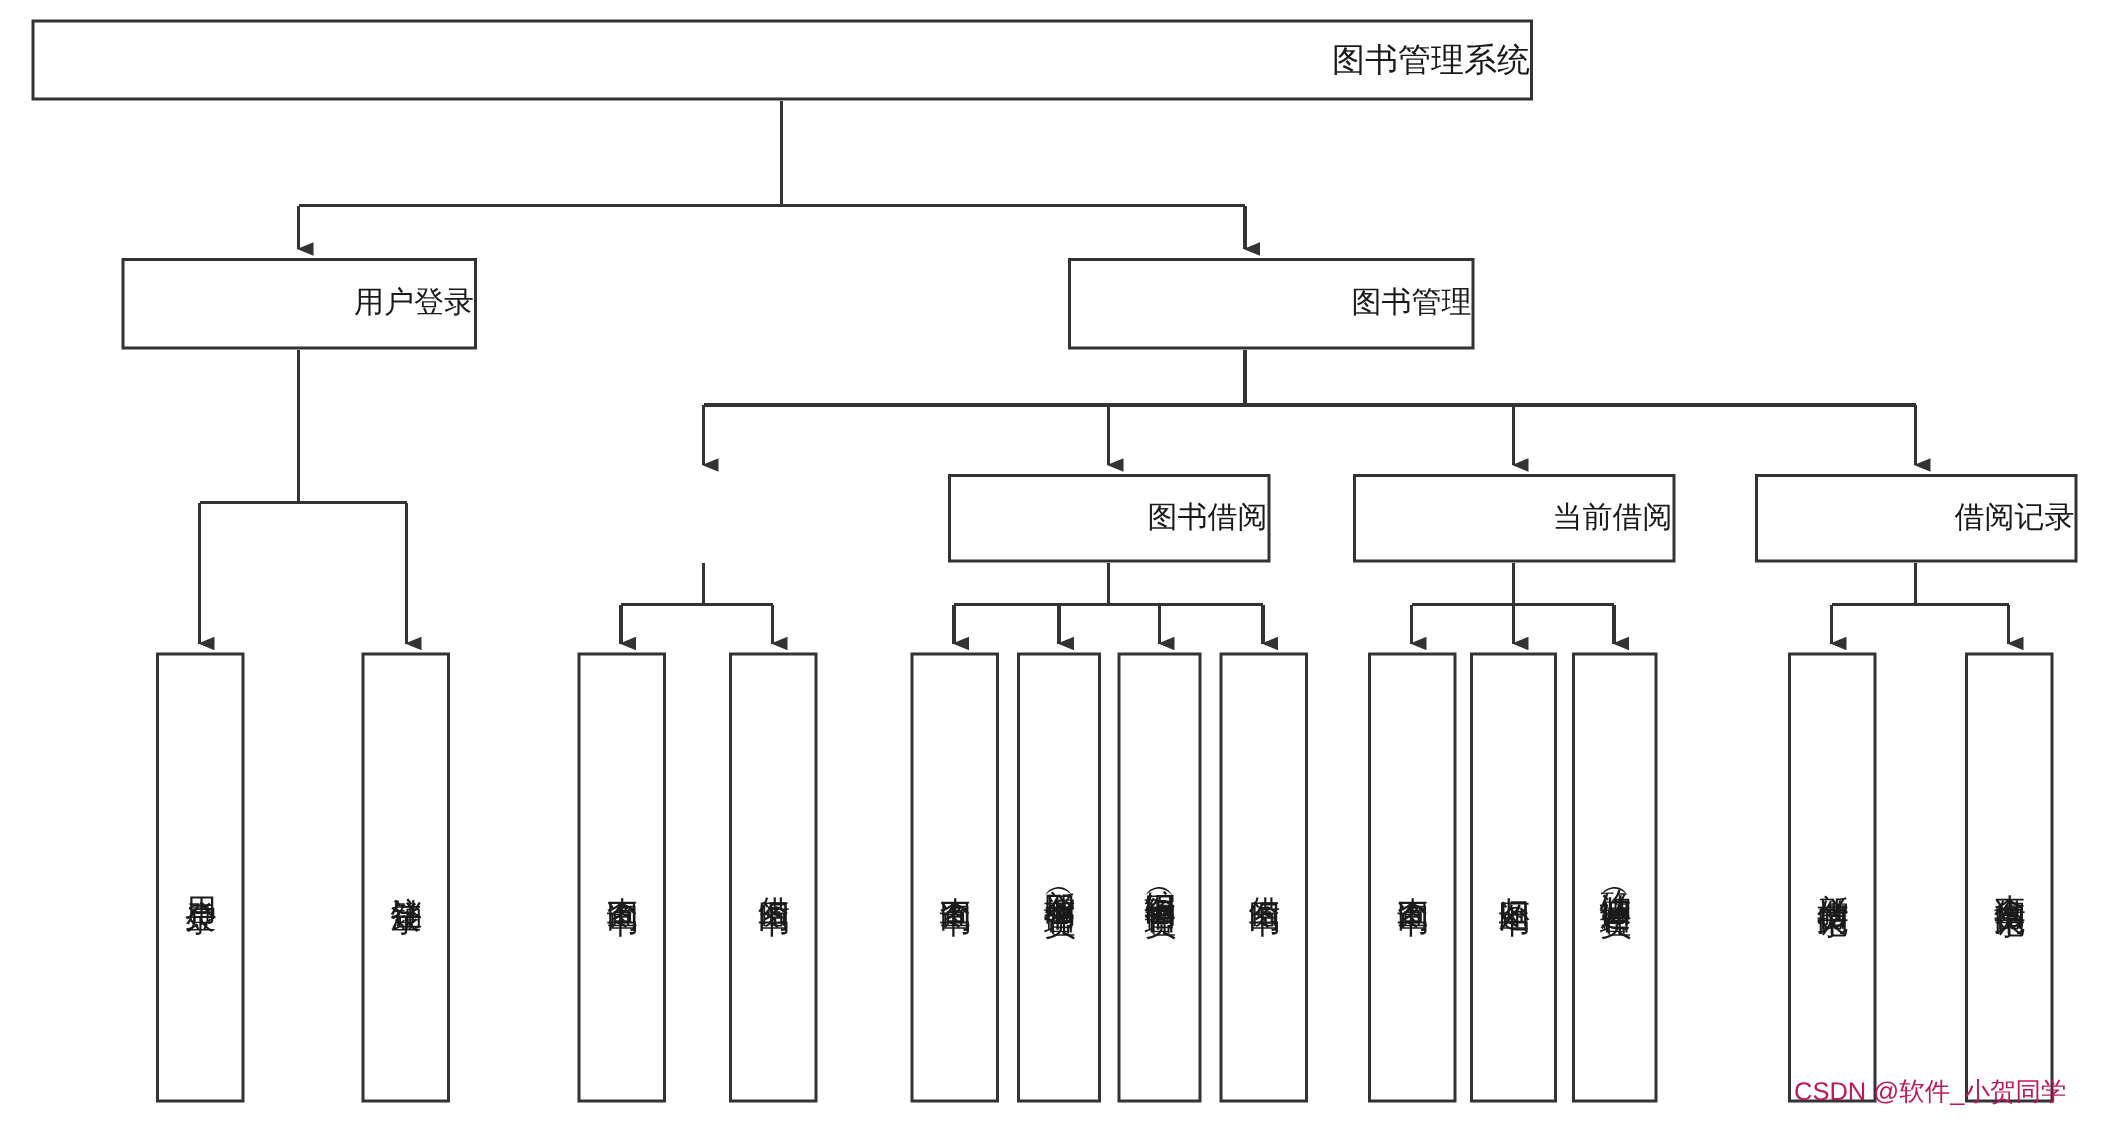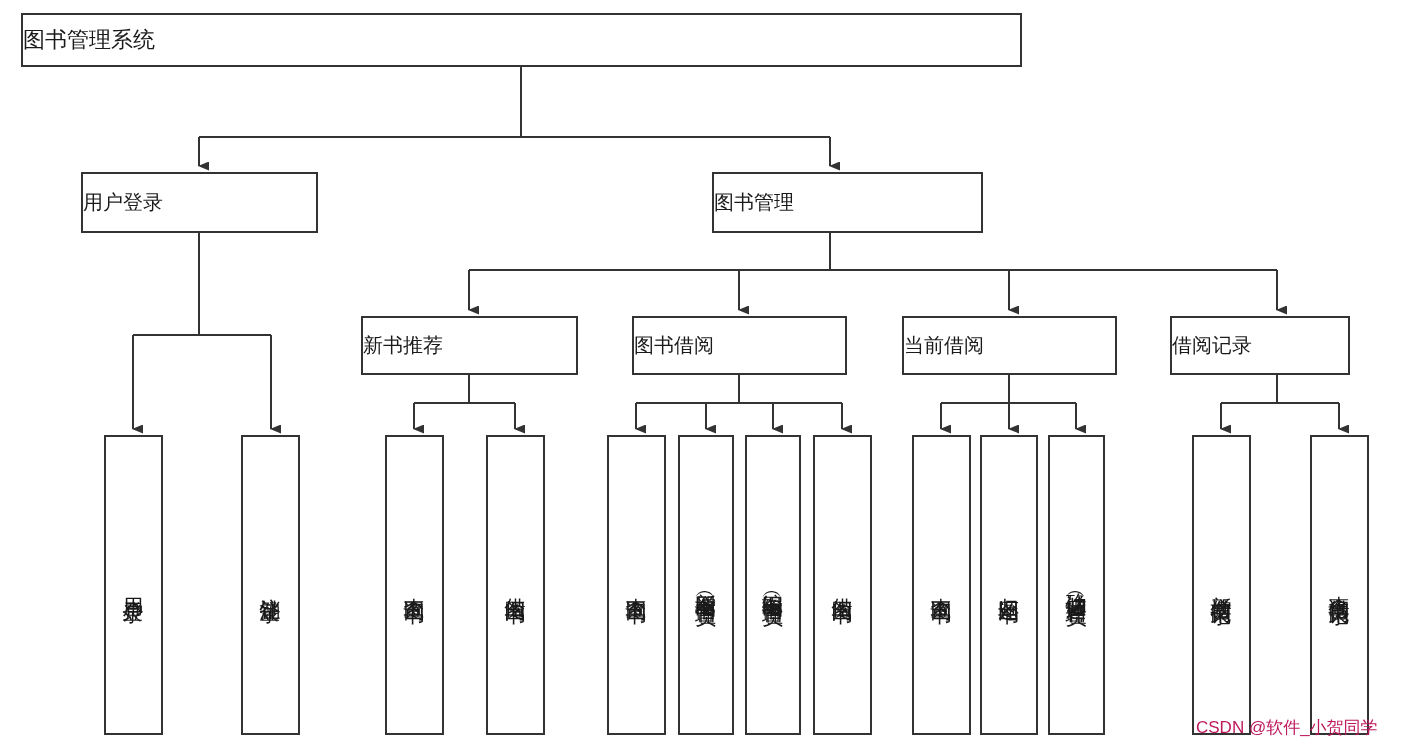--- a/index.html
+++ b/index.html
@@ -26,21 +26,21 @@
     height: 747px;
     pointer-events: none;
   }
   .node {
     position: absolute;
     box-sizing: border-box;
     background: #ffffff;
     border: 2px solid #333333;
     display: flex;
     align-items: center;
-    justify-content: flex-start;
+    justify-content: flex-end;
     color: #1a1a1a;
     z-index: 2;
   }
   .node-label {
     display: block;
     text-align: center;
     line-height: 1.18;
     white-space: nowrap;
     color: #1a1a1a;
   }
@@ -144,30 +144,27 @@
     <span class="node-label">图书管理系统</span>
   </div>
 
   <div class="node horiz lvl1" style="left:81px; top:172px; width:237px; height:61px;">
     <span class="node-label">用户登录</span>
   </div>
   <div class="node horiz lvl1" style="left:712px; top:172px; width:271px; height:61px;">
     <span class="node-label">图书管理</span>
   </div>
 
-  <div class="node horiz lvl2" style="left:361px; top:316px; width:217px; height:59px;">
-    <span class="node-label">新书推荐</span>
-  </div>
   <div class="node horiz lvl2" style="left:902px; top:316px; width:215px; height:59px;">
     <span class="node-label">当前借阅</span>
   </div>
   <div class="node horiz lvl2" style="left:632px; top:316px; width:215px; height:59px;">
     <span class="node-label">图书借阅</span>
   </div>
-  <div class="node horiz lvl2" style="left:1170px; top:316px; width:180px; height:59px;">
+  <div class="node horiz lvl2" style="left:1170px; top:316px; width:215px; height:59px;">
     <span class="node-label">借阅记录</span>
   </div>
 
   <div class="node leaf" style="left:104px; top:435px; width:59px; height:300px;">
     <span class="node-label">用户登录</span>
   </div>
   <div class="node leaf" style="left:241px; top:435px; width:59px; height:300px;">
     <span class="node-label">注销登录</span>
   </div>
 

